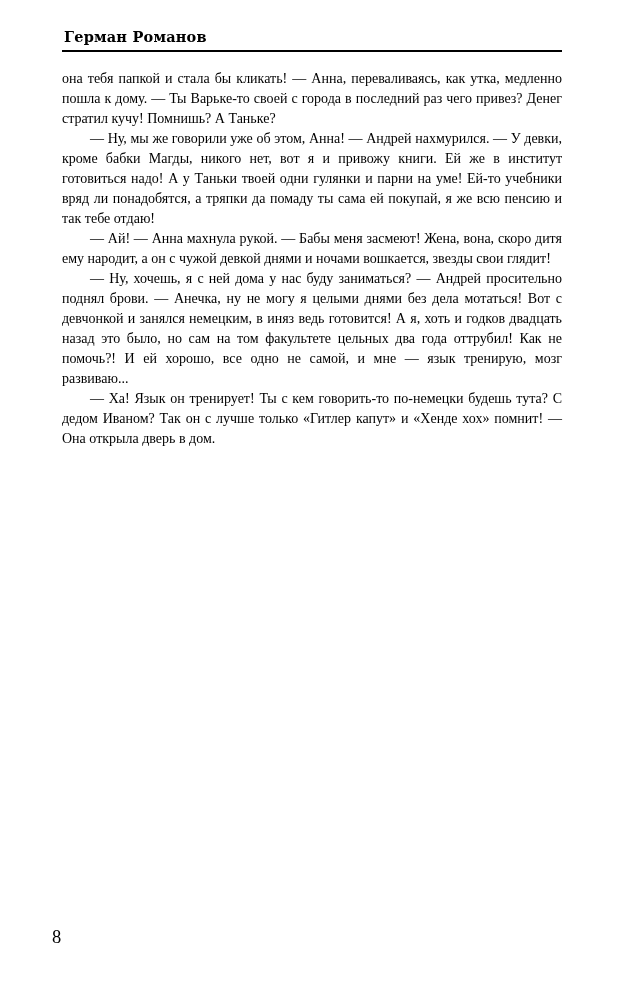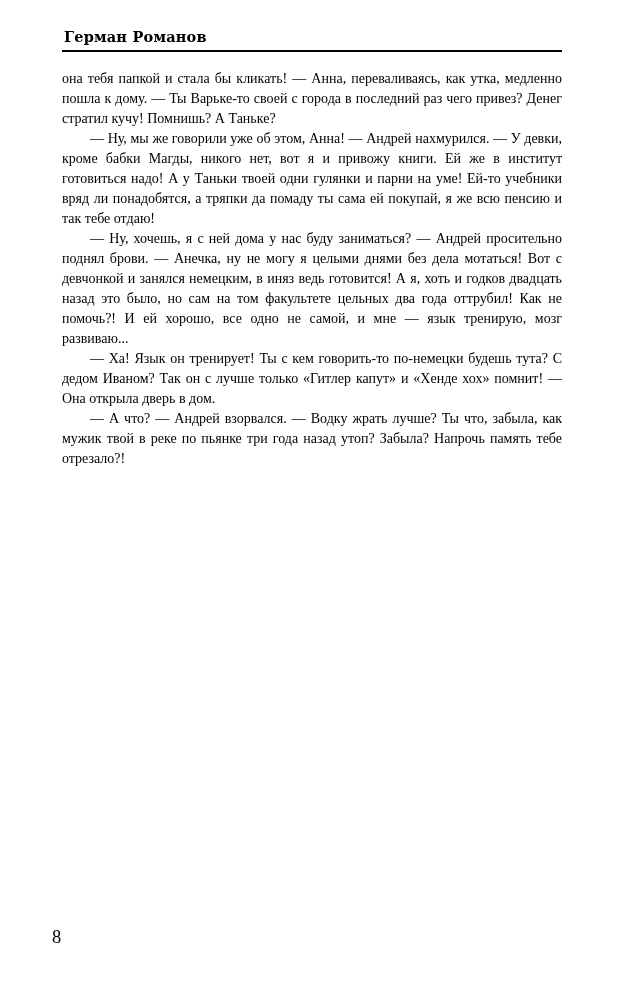--- a/index.html
+++ b/index.html
@@ -63,20 +63,20 @@
 <body>
 
 <div class="page">
 
   <div class="running-head">Герман Романов</div>
   <hr class="head-rule">
 
   <div class="body-text">
     <p class="no-indent">она тебя папкой и стала бы кликать! — Анна, переваливаясь, как утка, медленно пошла к дому. — Ты Варьке-то своей с города в последний раз чего привез? Денег стратил кучу! Помнишь? А Таньке?</p>
     <p>— Ну, мы же говорили уже об этом, Анна! — Андрей нахмурился. — У девки, кроме бабки Магды, никого нет, вот я и привожу книги. Ей же в институт готовиться надо! А у Таньки твоей одни гулянки и парни на уме! Ей-то учебники вряд ли понадобятся, а тряпки да помаду ты сама ей покупай, я же всю пенсию и так тебе отдаю!</p>
+    <p>— Ай! — Анна махнула рукой. — Бабы меня засмеют! Жена, вона, скоро дитя ему народит, а он с чужой девкой днями и ночами вошкается, звезды свои глядит!</p>
     <p>— Ну, хочешь, я с ней дома у нас буду заниматься? — Андрей просительно поднял брови. — Анечка, ну не могу я целыми днями без дела мотаться! Вот с девчонкой и занялся немецким, в иняз ведь готовится! А я, хоть и годков двадцать назад это было, но сам на том факультете цельных два года оттрубил! Как не помочь?! И ей хорошо, все одно не самой, и мне — язык тренирую, мозг развиваю...</p>
     <p>— Ха! Язык он тренирует! Ты с кем говорить-то по-немецки будешь тута? С дедом Иваном? Так он с лучше только «Гитлер капут» и «Хенде хох» помнит! — Она открыла дверь в дом.</p>
-    <p>— А что? — Андрей взорвался. — Водку жрать лучше? Ты что, забыла, как мужик твой в реке по пьянке три года назад утоп? Забыла? Напрочь память тебе отрезало?!</p>
   </div>
 
   <div class="folio">8</div>
 
 </div>
 
 </body></html>

